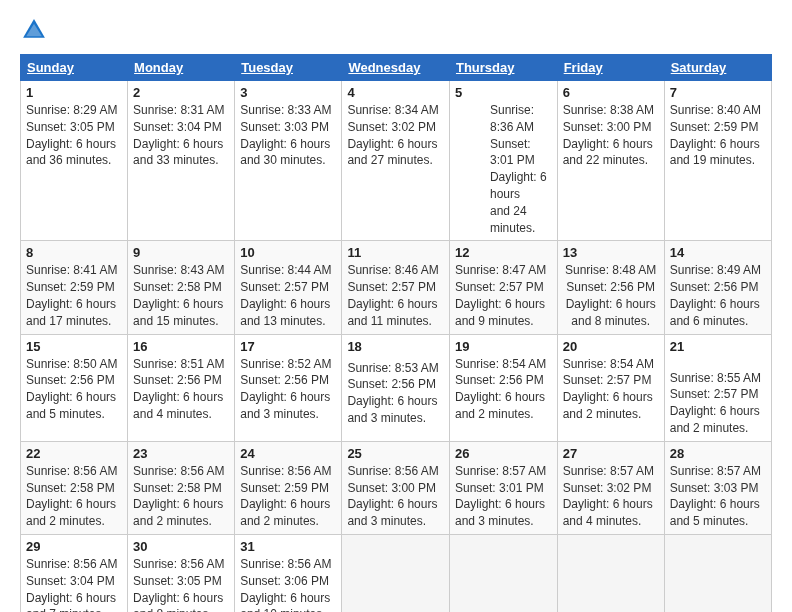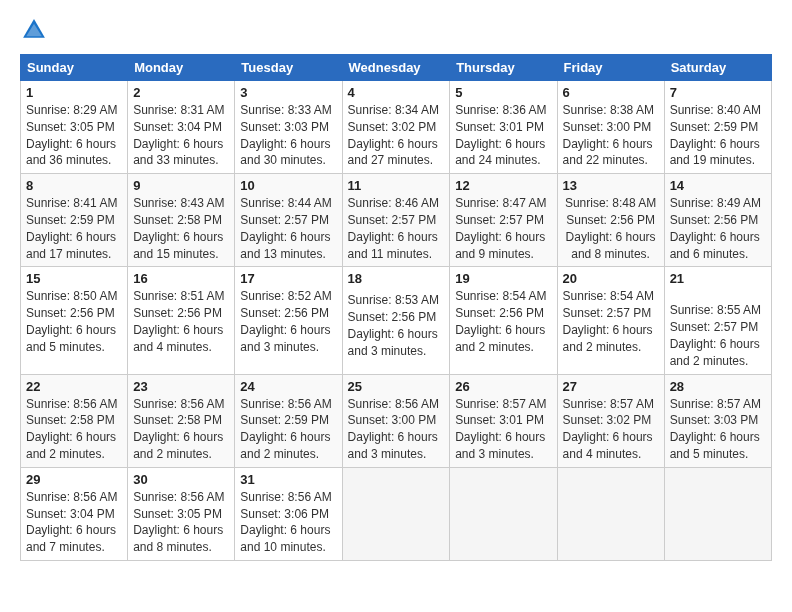--- a/index.html
+++ b/index.html
@@ -57,20 +57,21 @@
       font-size: 10.5px;
     }
     .calendar th {
       background: #2a6bbf;
       color: #fff;
       padding: 5px 6px;
       text-align: left;
       font-size: 13px;
       font-weight: bold;
       border: 1px solid #2a6bbf;
+      text-decoration: underline;
     }
     .calendar td {
       border: 1px solid #ccc;
       vertical-align: top;
       padding: 4px 5px;
       width: 108px;
       min-height: 70px;
       background: #fff;
     }
     .calendar tr:nth-child(even) td {
@@ -150,21 +151,21 @@
           </td>
           <td>
             <span class="day-num">4</span>
             <div class="day-info" style="white-space: pre-line;">Sunrise: 8:34 AM
 Sunset: 3:02 PM
 Daylight: 6 hours
 and 27 minutes.</div>
           </td>
           <td>
             <span class="day-num">5</span>
-            <div class="day-info" style="white-space: pre-line;">Sunrise: 8:36 AM
+            <div class="day-info" style="white-space: pre-line; margin-left: 35px;">Sunrise: 8:36 AM
 Sunset: 3:01 PM
 Daylight: 6 hours
 and 24 minutes.</div>
           </td>
           <td>
             <span class="day-num">6</span>
             <div class="day-info" style="white-space: pre-line;">Sunrise: 8:38 AM
 Sunset: 3:00 PM
 Daylight: 6 hours
 and 22 minutes.</div>

